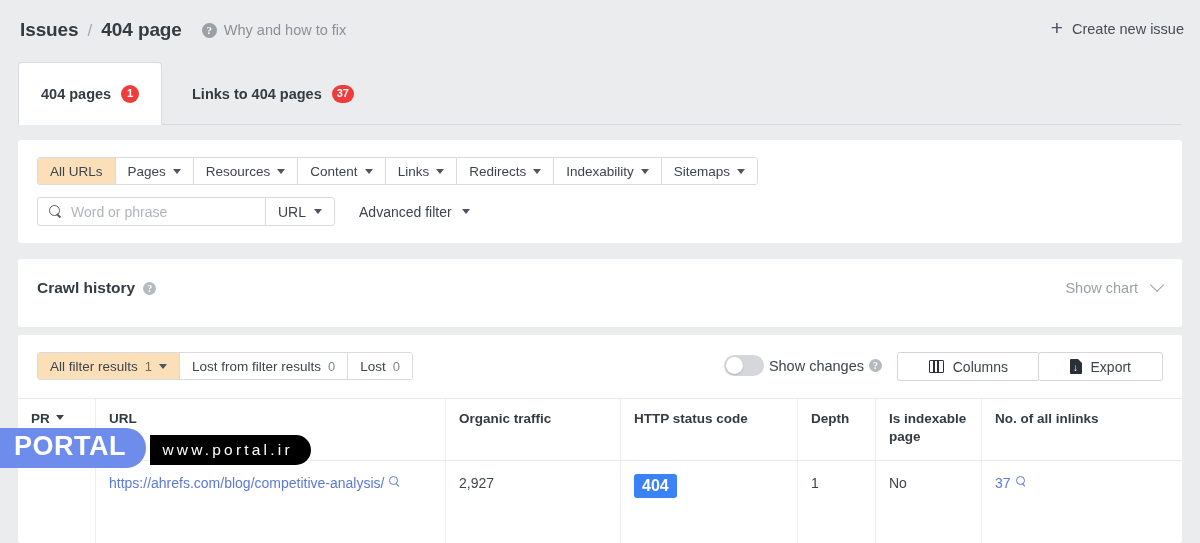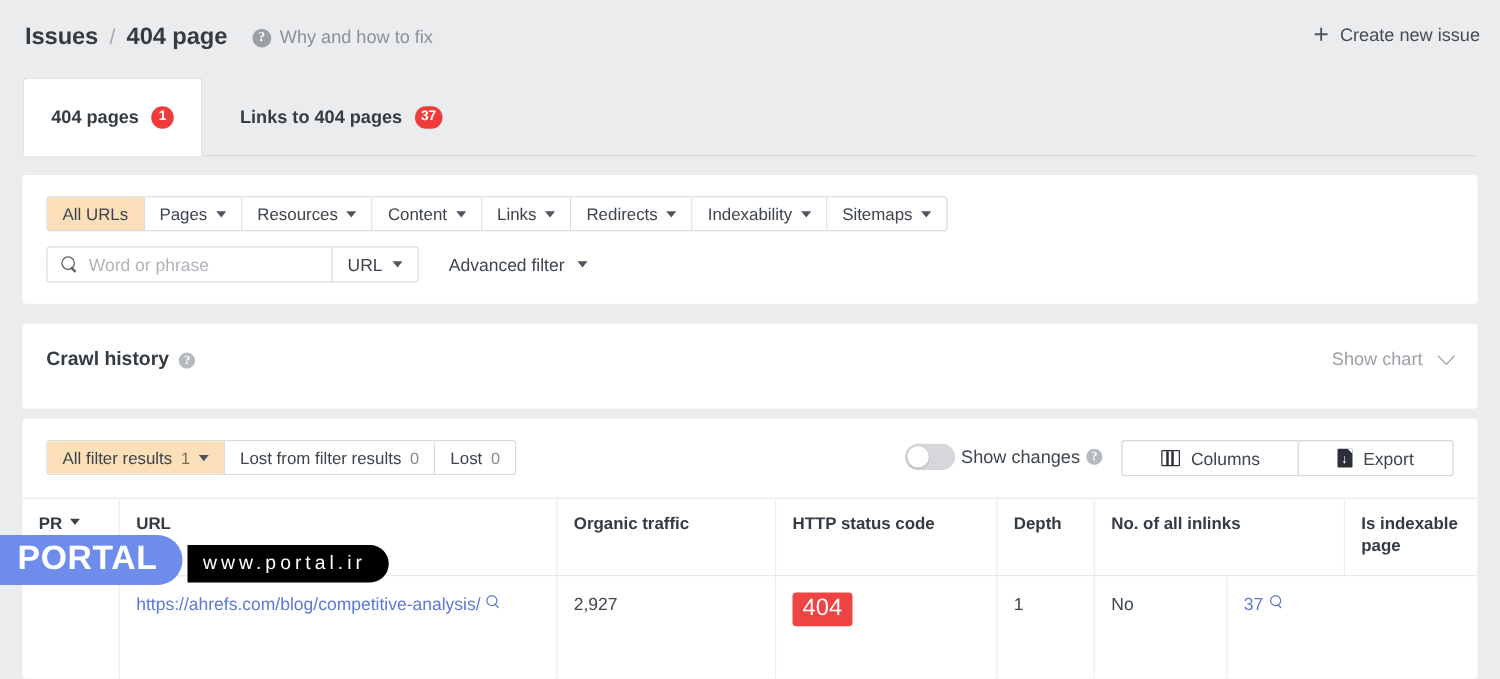--- a/index.html
+++ b/index.html
@@ -261,22 +261,22 @@
     padding: 13px 13px 0 13px;
     font-size: 14px; color: #3d444c;
     border-right: 1px solid #edeef0;
     line-height: 1.33;
   }
   .td:last-child { border-right: none; }
   .status-title { font-size: 14px; color: #9aa0a7; font-style: italic; margin-bottom: 3px; }
   .url-link { font-size: 14px; color: #5b79d6; word-break: break-all; }
   .url-link-wrap { display: inline; }
   .pill-404 {
-    display: inline-block; background: #ef4444; color: #fff;
-    font-size: 19px; font-weight: normal; border-radius: 3px;
+    display: inline-block; background: #3b82f6; color: #fff;
+    font-size: 16px; font-weight: bold; border-radius: 3px;
     padding: 3px 8px; line-height: 1.1;
   }
   .inlink-val { color: #5b79d6; font-size: 14px; }
   .inline-mag { display: inline-block; vertical-align: -1px; margin-left: 5px; }
 
   
   .wm { position: absolute; left: 0; top: 428px; z-index: 50; pointer-events: none; }
   .wm-portal {
     background: #6d8ceb; color: #fff;
     font-size: 27px; font-weight: bold; letter-spacing: 0.5px;
@@ -442,25 +442,25 @@
         </div>
         <div class="th c-org">
           <span>Organic traffic</span>
         </div>
         <div class="th c-http">
           <span>HTTP status code</span>
         </div>
         <div class="th c-dep">
           <span>Depth</span>
         </div>
+        <div class="th c-idx">
+          <span>Is indexable page</span>
+        </div>
         <div class="th c-inl">
           <span>No. of all inlinks</span>
-        </div>
-        <div class="th c-idx">
-          <span>Is indexable page</span>
         </div>
       </div>
 
       <div class="trow">
         <div class="td c-pr"></div>
         <div class="td c-url">
           <div class="url-link-wrap"><span class="url-link">https://ahrefs.com/blog/competitive-analysis/</span><span class="mag blue inline-mag"></span></div>
         </div>
         <div class="td c-org">2,927</div>
         <div class="td c-http">

